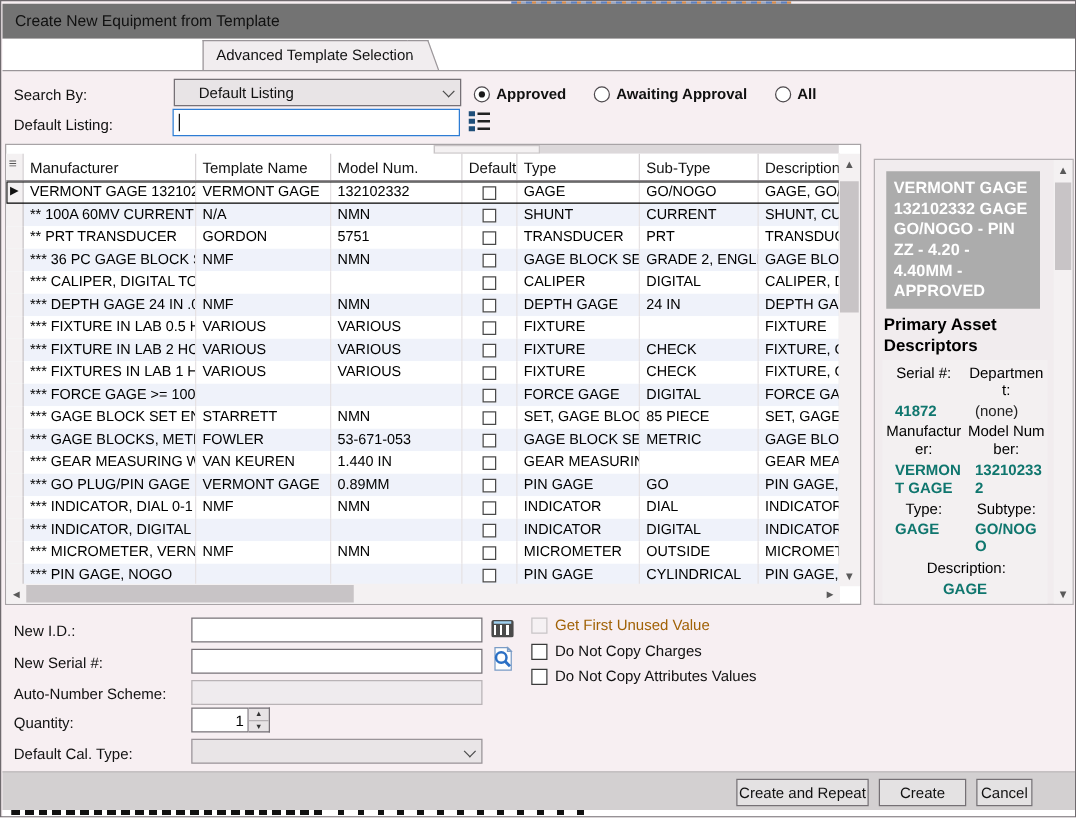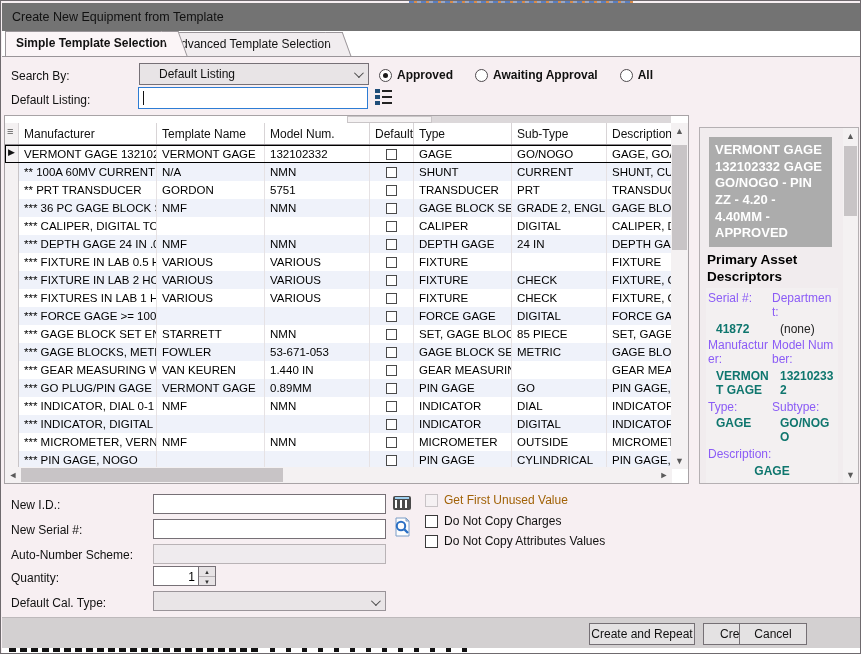--- a/index.html
+++ b/index.html
@@ -57,21 +57,21 @@
   .sthumb{position:absolute;left:1px;right:1px;background:#C8C4C6;}
   #ghscroll{position:absolute;left:0;bottom:0;width:667px;height:16px;background:#F4F1F2;}
   .harrow{position:absolute;top:0;width:16px;height:16px;font-size:9px;color:#5A5A5A;text-align:center;line-height:16px;}
   #ghthumb{position:absolute;left:16px;top:1px;width:262px;bottom:1px;background:#C8C4C6;}
   
   #panel{position:absolute;left:698px;top:126px;width:160px;height:357px;background:#F1ECEE;border:1px solid #B5B0B3;overflow:hidden;}
   #paneltitle{position:absolute;left:9px;top:9px;width:123px;background:#ACACAC;color:#fff;font-weight:bold;font-size:13px;line-height:1.28;padding:5px 6px;text-align:left;}
   #panelhead{position:absolute;left:7px;top:124px;width:130px;font-weight:bold;font-size:13.5px;color:#000;line-height:1.25;}
   #pairs{position:absolute;left:6px;top:160px;width:132px;bottom:0;display:grid;grid-template-columns:64px 68px;
     align-content:start;row-gap:3px;background:#F3F0F1;padding-top:4px;overflow:hidden;}
-  .plabel{font-size:12px;color:#8b5cf6;line-height:1.15;word-break:break-all;padding-left:2px;}
+  .plabel{font-size:12px;color:#000000;line-height:1.15;word-break:break-all;padding-left:2px;text-align:center;}
   .pval{font-size:12px;font-weight:bold;color:#0f766e;line-height:1.15;word-break:break-all;padding-left:10px;}
   .pval.plain{font-weight:normal;color:#222;}
   .span2{grid-column:1 / span 2;}
   .pval.ctr{text-align:center;padding-left:0;}
   #pvscroll{right:0;top:0;width:15px;height:100%;}
   
   .tbox{position:absolute;height:20px;background:#fff;border:1px solid #767076;}
   .tbox.disabled{background:#EFEBEE;border-color:#B9B3B6;}
   #qty{width:46px;padding:2px 3px 0 0;font-size:12px;text-align:right;border:1px solid #767076;background:#fff;position:absolute;height:20px;}
   #spin{position:absolute;left:198px;top:565px;width:17px;height:20px;border:1px solid #767076;border-left:none;background:#E7E3E5;}
@@ -100,21 +100,20 @@
 <body>
 
 <div id="win">
   <div id="topstrip"></div>
 
   <div id="titlebar">
     <span class="t">Create New Equipment from Template</span>
   </div>
 
   <div id="tabstrip">
-    <div class="tab active" id="tab1">Simple Template Selection</div>
     <div class="tab" id="tab2">Advanced Template Selection</div>
   </div>
 
   <span class="flabel" style="left:10px;top:68px;">Search By:</span>
   <div class="combo" style="left:138px;top:62px;width:230px;">
     <span>Default Listing</span>
     <span class="chev"></span>
   </div>
   <div id="radios">
       <div class="radio sel">
@@ -453,20 +452,20 @@
       </div>
       <div class="fchk" style="left: 424px; top: 533px;">
         <span class="box"></span>
         <span class="cl">Do Not Copy Attributes Values</span>
       </div>
     </div>
 
   <div id="btnbar">
     <button class="btn" style="left:587px;width:106px;">Create and Repeat</button>
     <button class="btn" style="left:701px;width:70px;">Create</button>
-    <button class="btn" style="left:737px;width:68px;">Cancel</button>
+    <button class="btn" style="left:779px;width:45px;">Cancel</button>
   </div>
 
   <div id="bottomstrip">
     <div class="d1"></div>
       <div class="d2"></div>
   </div>
 </div>
 
 </body></html>

